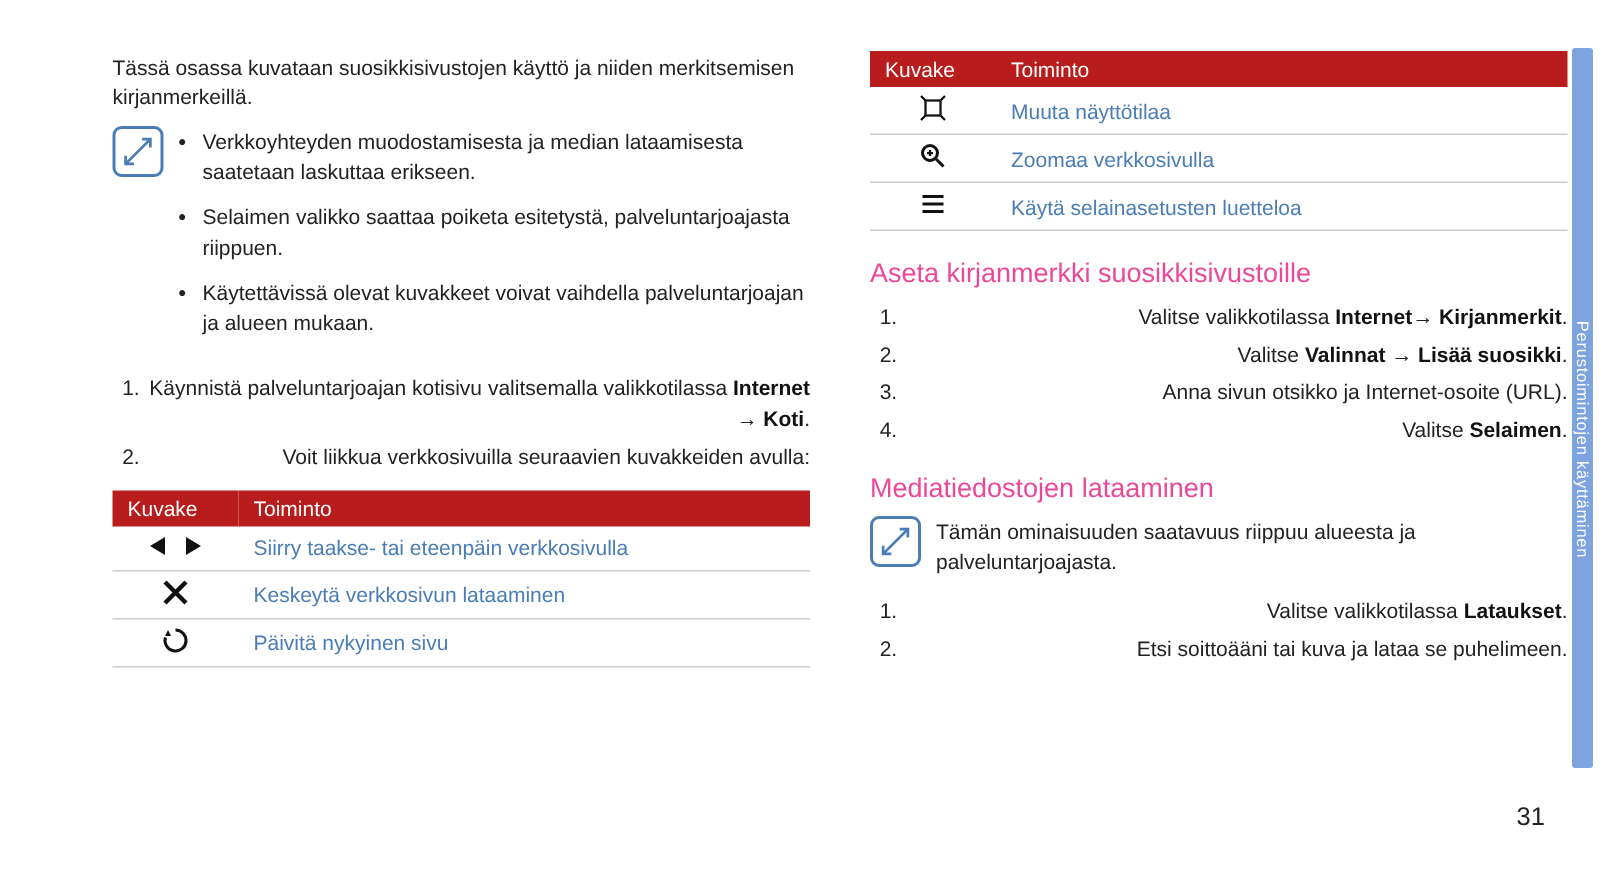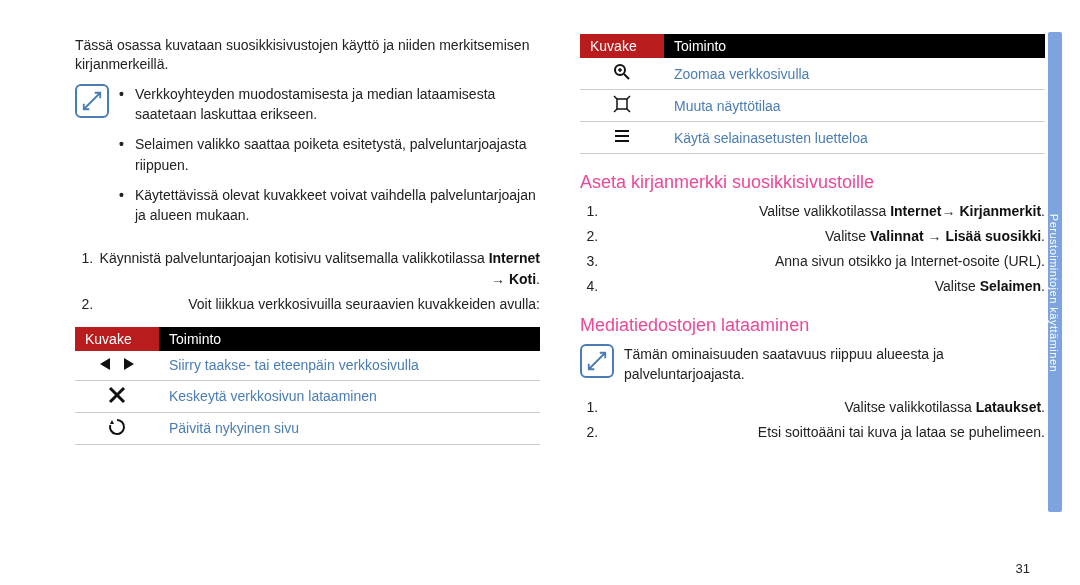--- a/index.html
+++ b/index.html
@@ -86,21 +86,21 @@
     left: 0;
     font-weight: bold;
   }
   table.iconfn {
     border-collapse: collapse;
     width: 100%;
     font-size: 14px;
     margin: 6px 0 12px 0;
   }
   table.iconfn th {
-    background: #000000;
+    background: #b91c1c;
     color: #fff;
     font-weight: 400;
     text-align: left;
     padding: 4px 10px;
   }
   table.iconfn th.kuvake { width: 64px; background:#b91c1c;}
   table.iconfn td {
     border-bottom: 1px solid #ccc;
     padding: 5px 10px;
     color: #4a7db5;
@@ -126,23 +126,23 @@
     top: 50%;
     transform: translateY(-50%) rotate(0);
     writing-mode: vertical-rl;
     font-size: 11px;
     color: #fff;
     letter-spacing: 0.5px;
     text-align:center;
   }
   .pagenum {
     position: absolute;
-    bottom: 9px;
+    bottom: 30px;
     right: 50px;
-    font-size: 13px;
+    font-size: 17px;
   }
 </style>
 </head>
 <body>
 
 <div class="page">
   <div class="col">
     <p class="intro">Tässä osassa kuvataan suosikkisivustojen käyttö ja niiden merkitsemisen kirjanmerkeillä.</p>
 
     <div class="note-block">
@@ -207,39 +207,39 @@
   <div class="col">
     <table class="iconfn" style="margin-top:4px;">
       <tbody>
           <tr>
         <th class="kuvake">Kuvake</th>
         <th>Toiminto</th>
       </tr>
       <tr>
         <td class="kcell">
           <svg width="18" height="18" viewBox="0 0 18 18">
-                <circle cx="7" cy="7" r="5" fill="none" stroke="#111" stroke-width="2"></circle>
-                <line x1="11" y1="11" x2="16" y2="16" stroke="#111" stroke-width="2"></line>
-                <line x1="5" y1="7" x2="9" y2="7" stroke="#111" stroke-width="1.5"></line>
-                <line x1="7" y1="5" x2="7" y2="9" stroke="#111" stroke-width="1.5"></line>
-              </svg>
-        </td>
-        <td>Zoomaa verkkosivulla</td>
-      </tr>
-      <tr>
-        <td class="kcell">
-          <svg width="18" height="18" viewBox="0 0 18 18">
                 <rect x="4" y="4" width="10" height="10" fill="none" stroke="#111" stroke-width="1.5"></rect>
                 <line x1="1" y1="1" x2="4" y2="4" stroke="#111" stroke-width="1.5"></line>
                 <line x1="17" y1="1" x2="14" y2="4" stroke="#111" stroke-width="1.5"></line>
                 <line x1="1" y1="17" x2="4" y2="14" stroke="#111" stroke-width="1.5"></line>
                 <line x1="17" y1="17" x2="14" y2="14" stroke="#111" stroke-width="1.5"></line>
               </svg>
         </td>
         <td>Muuta näyttötilaa</td>
+      </tr>
+      <tr>
+        <td class="kcell">
+          <svg width="18" height="18" viewBox="0 0 18 18">
+                <circle cx="7" cy="7" r="5" fill="none" stroke="#111" stroke-width="2"></circle>
+                <line x1="11" y1="11" x2="16" y2="16" stroke="#111" stroke-width="2"></line>
+                <line x1="5" y1="7" x2="9" y2="7" stroke="#111" stroke-width="1.5"></line>
+                <line x1="7" y1="5" x2="7" y2="9" stroke="#111" stroke-width="1.5"></line>
+              </svg>
+        </td>
+        <td>Zoomaa verkkosivulla</td>
       </tr>
       <tr>
         <td class="kcell">
           <svg width="18" height="18" viewBox="0 0 18 18">
                 <rect x="2" y="3" width="14" height="2" fill="#111"></rect>
                 <rect x="2" y="8" width="14" height="2" fill="#111"></rect>
                 <rect x="2" y="13" width="14" height="2" fill="#111"></rect>
               </svg>
         </td>
         <td>Käytä selainasetusten luetteloa</td>

